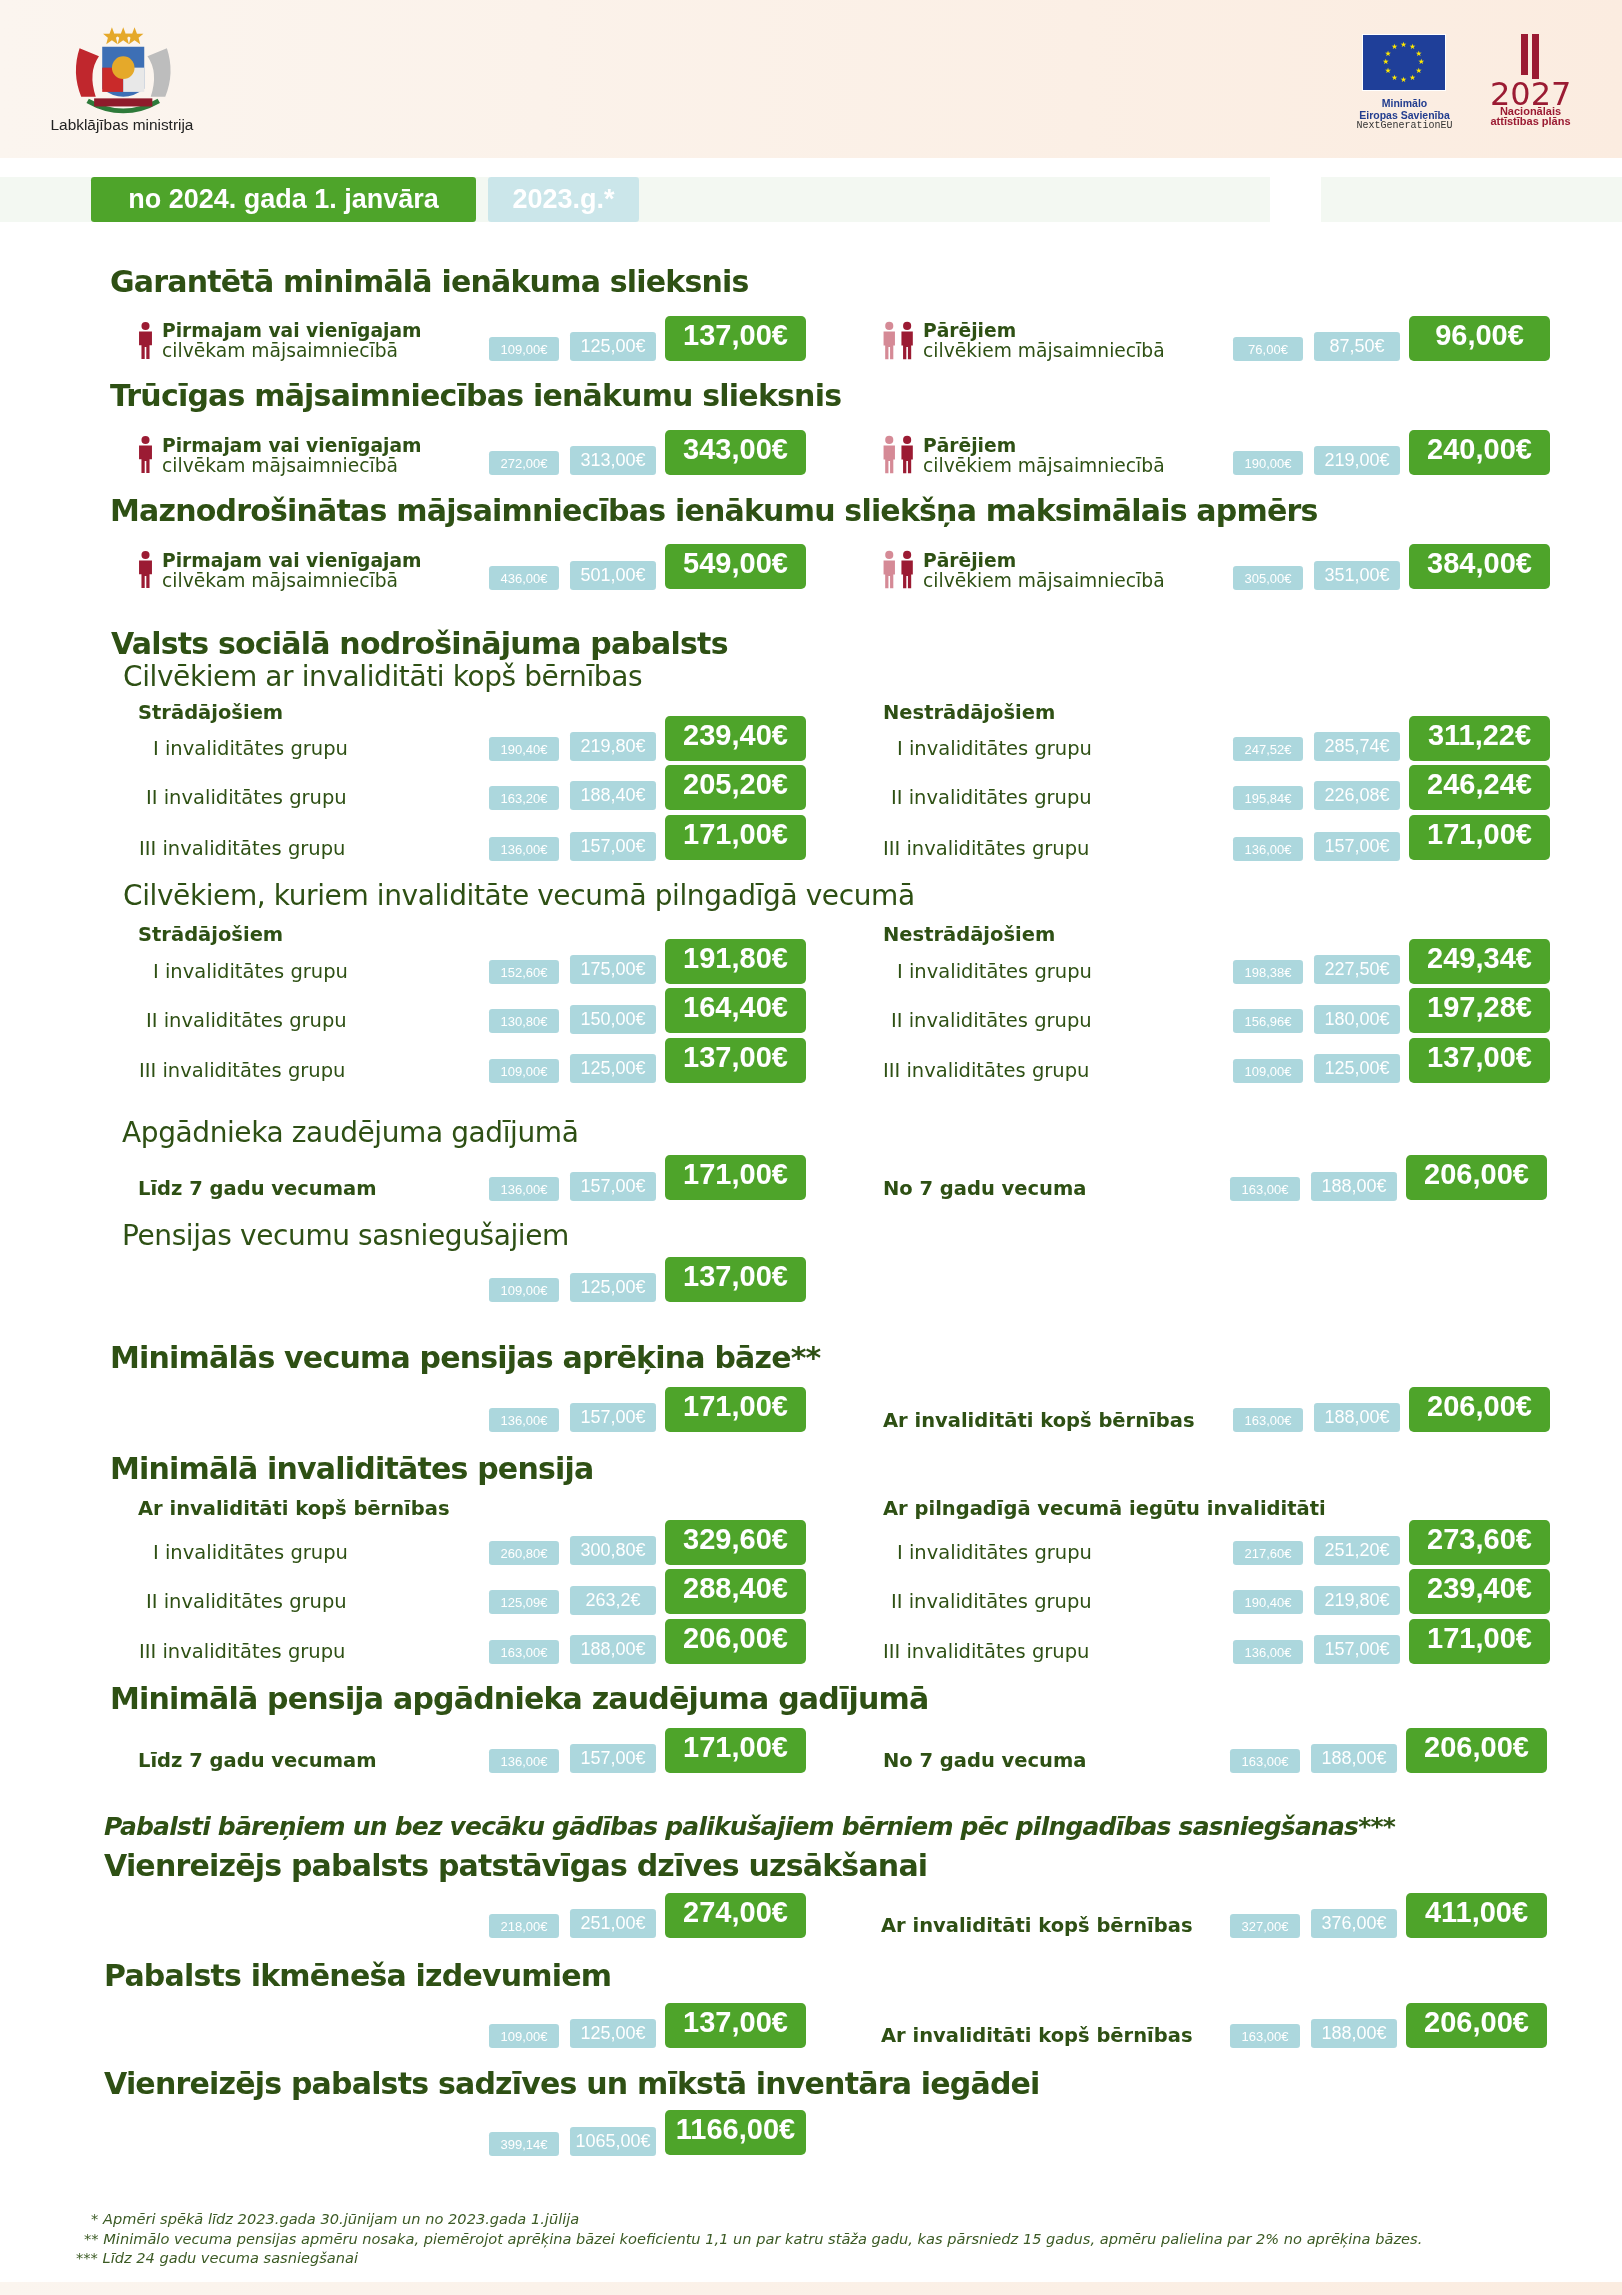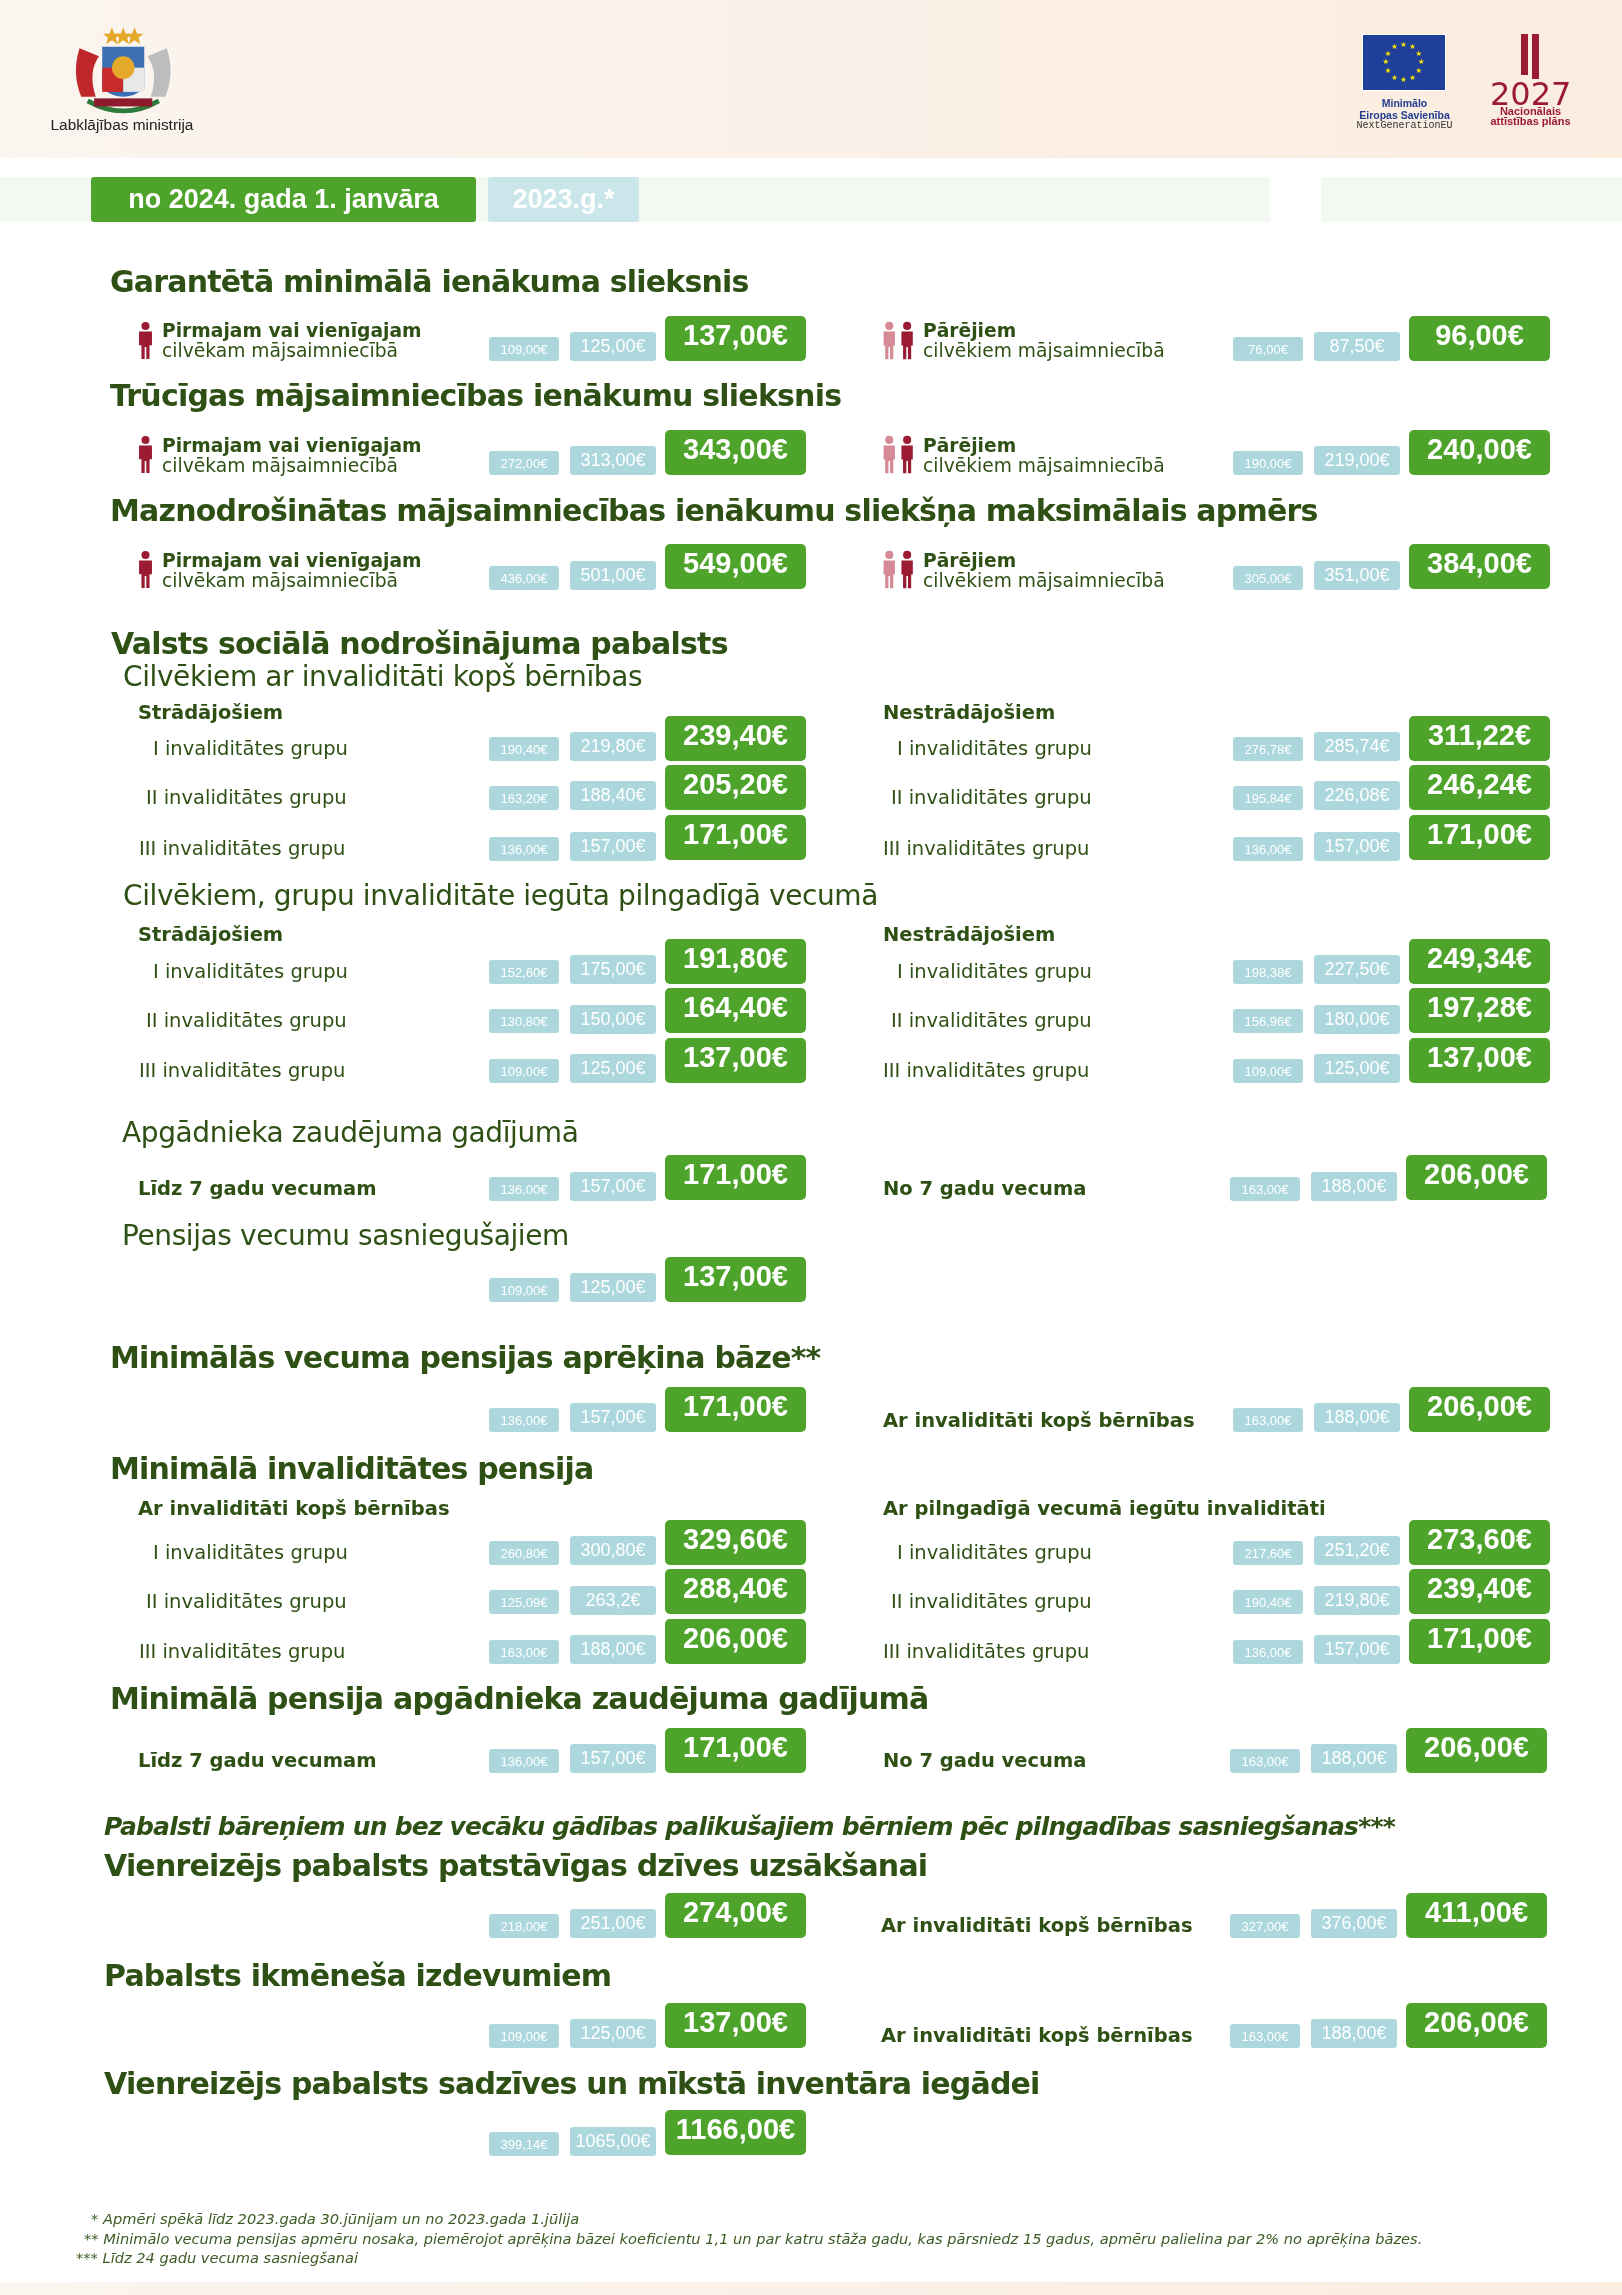--- a/index.html
+++ b/index.html
@@ -203,33 +203,33 @@
 <div class="lbl" style="left:146px;top:786px">II invaliditātes grupu</div>
 <div class="v1" style="left:489px;top:786px">163,20€</div>
 <div class="v2" style="left:570px;top:781px">188,40€</div>
 <div class="v3" style="left:665px;top:765px">205,20€</div>
 <div class="lbl" style="left:139px;top:837px">III invaliditātes grupu</div>
 <div class="v1" style="left:489px;top:837px">136,00€</div>
 <div class="v2" style="left:570px;top:832px">157,00€</div>
 <div class="v3" style="left:665px;top:815px">171,00€</div>
 
 <div class="lbl" style="left:897px;top:737px">I invaliditātes grupu</div>
-<div class="v1" style="left:1233px;top:737px">276,78€</div>
+<div class="v1" style="left:1233px;top:737px">247,52€</div>
 <div class="v2" style="left:1314px;top:732px">285,74€</div>
 <div class="v3" style="left:1409px;top:716px">311,22€</div>
 <div class="lbl" style="left:891px;top:786px">II invaliditātes grupu</div>
 <div class="v1" style="left:1233px;top:786px">195,84€</div>
 <div class="v2" style="left:1314px;top:781px">226,08€</div>
 <div class="v3" style="left:1409px;top:765px">246,24€</div>
 <div class="lbl" style="left:883px;top:837px">III invaliditātes grupu</div>
 <div class="v1" style="left:1233px;top:837px">136,00€</div>
 <div class="v2" style="left:1314px;top:832px">157,00€</div>
 <div class="v3" style="left:1409px;top:815px">171,00€</div>
 
-<div class="h2" style="left:123px;top:879px">Cilvēkiem, grupu invaliditāte iegūta pilngadīgā vecumā</div>
+<div class="h2" style="left:123px;top:879px">Cilvēkiem, kuriem invaliditāte vecumā pilngadīgā vecumā</div>
 <div class="h3" style="left:138px;top:923px">Strādājošiem</div>
 <div class="h3" style="left:883px;top:923px">Nestrādājošiem</div>
 
 <div class="lbl" style="left:153px;top:960px">I invaliditātes grupu</div>
 <div class="v1" style="left:489px;top:960px">152,60€</div>
 <div class="v2" style="left:570px;top:955px">175,00€</div>
 <div class="v3" style="left:665px;top:939px">191,80€</div>
 <div class="lbl" style="left:146px;top:1009px">II invaliditātes grupu</div>
 <div class="v1" style="left:489px;top:1009px">130,80€</div>
 <div class="v2" style="left:570px;top:1005px">150,00€</div>

